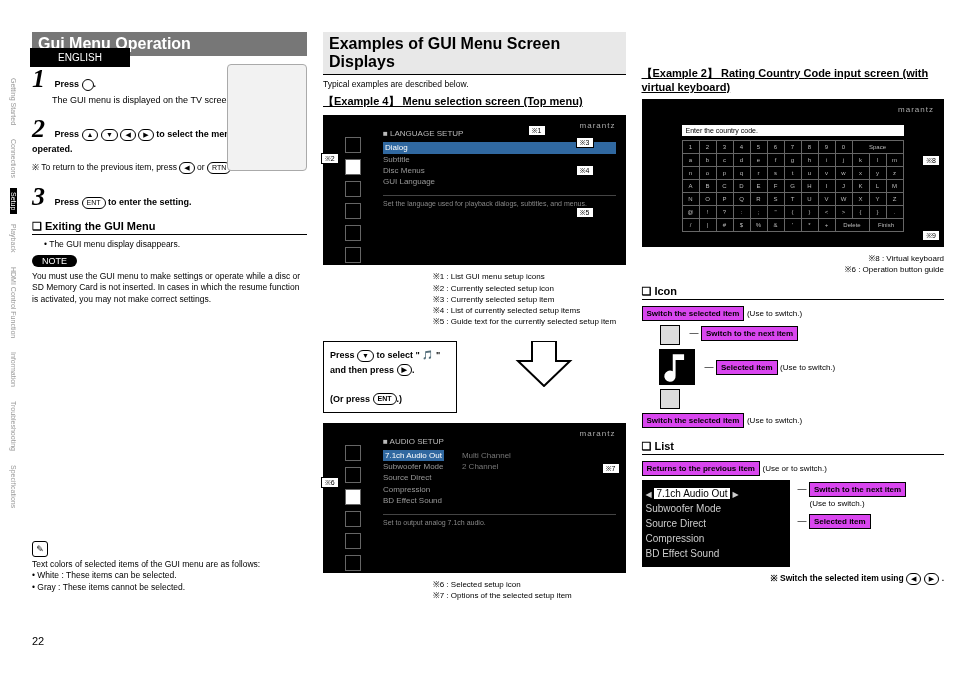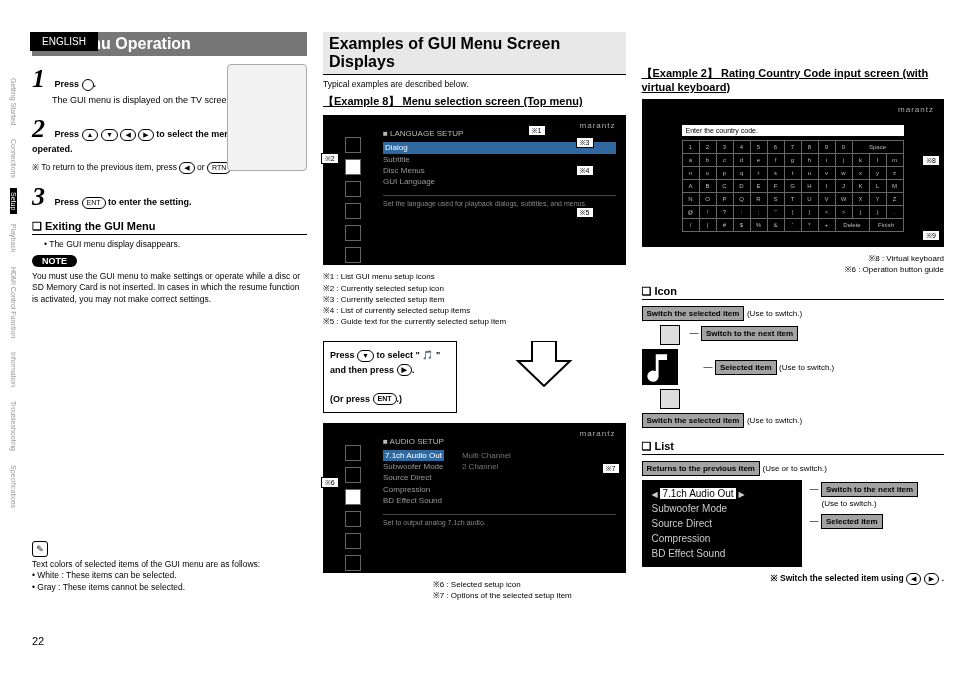--- a/index.html
+++ b/index.html
@@ -6,23 +6,23 @@
     font-family: Arial, Helvetica, sans-serif;
     font-size: 9px;
     color: #000;
     background: #fff;
     margin: 0;
     padding: 10px;
     width: 934px;
   }
   .page { position: relative; }
   .lang-tab {
-    position: absolute; top: 0; left: 20px;
+    position: absolute; top: 16px; left: 20px;
     background: #000; color: #fff;
-    padding: 4px 12px; font-size: 10px;
+    padding: 4px 28px; font-size: 10px;
   }
   .side-tabs {
     position: absolute; left: 0; top: 40px;
     width: 12px; height: 470px;
   }
   .side-tab {
     writing-mode: vertical-rl;
     font-size: 7px; color: #999;
     margin: 2px 0; padding: 4px 0;
     display: inline-block;
@@ -59,21 +59,21 @@
     margin: 4px 0;
   }
   .sub-h3 {
     background: #e8e8e8; padding: 3px 6px;
     font-weight: bold; font-size: 16px;
     border-bottom: 1px solid #000; margin: 0 0 4px 0;
   }
   .note-pill {
     background: #000; color: #fff;
     border-radius: 10px; padding: 1px 10px;
-    font-size: 9px; font-weight: bold;
+    font-size: 9px; font-weight: normal;
     display: inline-block; margin: 4px 0;
   }
   .fine { font-size: 8.5px; line-height: 1.35; }
   .screen {
     background: #000; color: #999;
     padding: 10px; position: relative;
     margin: 6px 0;
   }
   .screen .brand { position: absolute; top: 6px; right: 10px; color: #aaa; font-size: 8px; letter-spacing: 1px; }
   .screen .heading { color: #bbb; font-size: 8px; margin: 4px 0 4px 50px; }
@@ -103,42 +103,42 @@
   .arrow-box { text-align: center; margin: 4px 0; }
   .arrow-svg { width: 60px; height: 46px; display: block; margin: 0 auto; }
   .instr-box {
     border: 1px solid #000; padding: 6px; font-size: 9px;
     margin: 4px 0; line-height: 1.6; font-weight: bold;
   }
   .legend { font-size: 8px; line-height: 1.4; margin: 4px 0 10px 0; text-align: right; }
   .legend.left { text-align: left; }
   .labelbox {
     border: 1px solid #000; font-size: 8px; padding: 2px 4px;
-    font-weight: bold; background: #a3a3a3;
+    font-weight: bold; background: #d946ef;
     display: inline-block;
   }
   .kb-screen {
     background: #000; padding: 10px; position: relative; margin: 6px 0;
   }
   .kb-screen .brand { position: absolute; top: 6px; right: 10px; color: #aaa; font-size: 8px; letter-spacing: 1px; }
   .kb-field { background: #fff; color: #000; font-size: 7px; padding: 2px 4px; margin: 16px 30px 4px 30px; }
   table.kb { border-collapse: collapse; margin: 0 30px; }
   table.kb td {
     border: 1px solid #666; width: 14px; height: 10px;
     color: #bbb; font-size: 6px; text-align: center;
   }
   table.kb td.wide { width: 30px; }
   .icon-diagram, .list-diagram { position: relative; margin: 6px 0 12px 0; }
   .icon-strip { display: flex; gap: 6px; margin-left: 18px; }
   .ic { width: 18px; height: 18px; border: 1px solid #000; background: #ddd; }
   .ic.big { width: 34px; height: 34px; background: #000; }
   .ic.big svg { width: 100%; height: 100%; }
   .connector { font-size: 8px; }
   .list-box {
-    background: #000; color: #ccc; padding: 6px 10px; width: 140px;
+    background: #000; color: #ccc; padding: 6px 4px; width: 140px;
     font-size: 10px; line-height: 1.5;
   }
   .list-box .sel { background: #fff; color: #000; padding: 0 2px; }
   .pagenum { font-size: 11px; margin-top: 24px; margin-left: 22px; }
   .pencil {
     width: 14px; height: 14px; border: 1px solid #000; border-radius: 3px;
     display: inline-block; text-align: center; line-height: 14px; font-size: 9px;
     margin: 6px 0 2px 0;
   }
   .oval { display:inline-block; border:1px solid #000; border-radius:7px; padding:0 4px; font-size:7px; line-height:10px; vertical-align:middle; }
@@ -217,21 +217,21 @@
         <div>Text colors of selected items of the GUI menu are as follows:</div>
         <div>• White : These items can be selected.</div>
         <div>• Gray : These items cannot be selected.</div>
       </div>
     </div>
 
     <div class="col col-mid">
       <h2 class="sub-h3">Examples of GUI Menu Screen Displays</h2>
       <div class="fine">Typical examples are described below.</div>
 
-      <div class="sub-h2">【Example 8】 Menu selection screen (Top menu)</div>
+      <div class="sub-h2">【Example 4】 Menu selection screen (Top menu)</div>
 
       <div class="screen" style="height:130px;">
         <span class="brand">marantz</span>
         <div class="iconcol">
           <div class="sicon"></div>
           <div class="sicon sel"></div>
           <div class="sicon"></div>
           <div class="sicon"></div>
           <div class="sicon"></div>
           <div class="sicon"></div>
@@ -244,21 +244,21 @@
           <div>GUI Language</div>
         </div>
         <div class="guide">Set the language used for playback dialogs, subtitles, and menus.</div>
         <div class="callout" style="top:10px; right:80px;">※1</div>
         <div class="callout" style="top:38px; left:-2px;">※2</div>
         <div class="callout" style="top:22px; right:32px;">※3</div>
         <div class="callout" style="top:50px; right:32px;">※4</div>
         <div class="callout" style="top:92px; right:32px;">※5</div>
       </div>
 
-      <div class="legend left" style="">
+      <div class="legend left" style="margin-left:110px;">
         <div>※1 : List GUI menu setup icons</div>
         <div>※2 : Currently selected setup icon</div>
         <div>※3 : Currently selected setup item</div>
         <div>※4 : List of currently selected setup items</div>
         <div>※5 : Guide text for the currently selected setup item</div>
       </div>
 
       <div style="display:flex; align-items:flex-start; gap:6px;">
         <div class="instr-box" style="flex:0 0 120px;">
           <span>Press </span><span class="oval">▼</span><span> to select " </span>🎵<span> " and then press </span><span class="oval">▶</span><span>.</span><br><br>
@@ -433,21 +433,21 @@
           <span class="connector"> <span>(Use        to switch.)</span></span>
         </div>
         <div style="display:flex; align-items:center; gap:10px;">
           <div class="icon-strip">
             <div class="ic"></div>
           </div>
           <div>
             <div style="margin-bottom:4px;">— <span class="labelbox">Switch to the next item</span></div>
           </div>
         </div>
-        <div style="display:flex; align-items:center; gap:26px; margin:4px 0;">
+        <div style="display:flex; align-items:center; gap:10px; margin:4px 17px;">
           <div class="ic big">
             <svg viewBox="0 0 24 24">
                 <path fill="#fff" d="M9 3v12a4 4 0 1 0 2 3V7h6V3z"></path>
               </svg>
           </div>
           <div>— <span class="labelbox">Selected item</span>
             <span class="connector"> <span>(Use      to switch.)</span></span>
           </div>
         </div>
         <div style="display:flex; align-items:center; gap:10px;">

